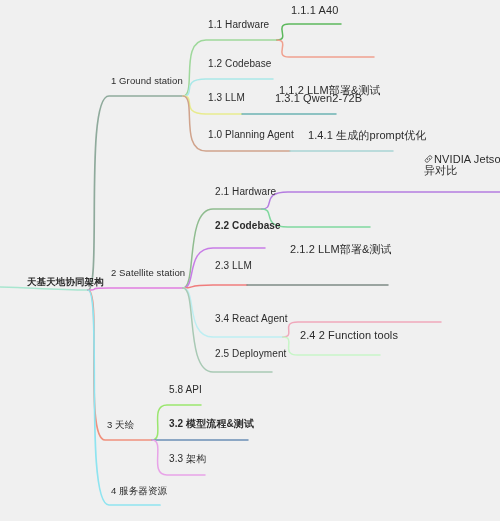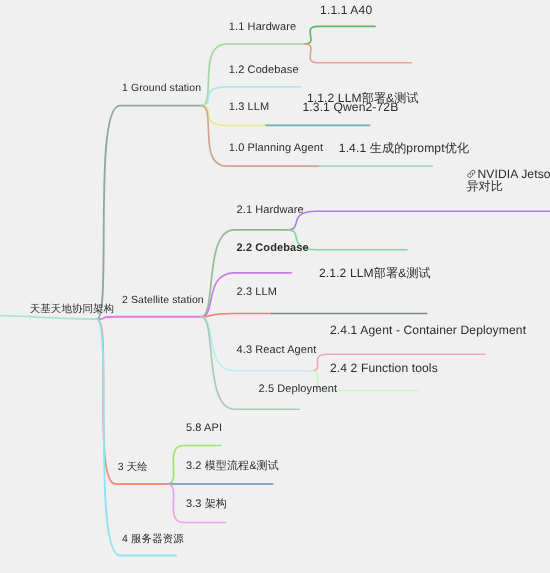--- a/index.html
+++ b/index.html
@@ -40,21 +40,21 @@
     white-space: nowrap;
     color: #2b2b2b;
     font-size: 9.5px;
     line-height: 12px;
     letter-spacing: 0.1px;
     transform: translateY(-100%);
   }
   .node.lvl1 { font-size: 9.5px; }
   .node.lvl2 { font-size: 10px; }
   .node.lvl3 { font-size: 11px; }
-  .node.root { font-size: 9.5px; }
+  .node.root { font-size: 9.5px; font-weight: bold; }
   .node .twoline {
     display: block;
     line-height: 11.5px;
   }
   .leaf-icon {
     display: inline-block;
     width: 9px;
     height: 9px;
     vertical-align: -1px;
     margin-right: 1px;
@@ -105,23 +105,22 @@
       <div class="node lvl3" style="left: 308px; top: 141px;">1.4.1 生成的prompt优化</div>
       <div class="node lvl1" style="left: 111px; top: 279px;">2 Satellite station</div>
       <div class="node lvl2" style="left: 215px; top: 198px;">2.1 Hardware</div>
       <div class="node lvl3" style="left: 424px; top: 176px;"><span class="leaf-icon"><svg viewBox="0 0 16 16" width="9" height="9">
             <path d="M6.5 9.5 A3 3 0 0 1 6.5 5.2 L8.6 3.1 A3 3 0 0 1 12.9 7.4 L11.6 8.7" fill="none" stroke="#555" stroke-width="1.6" stroke-linecap="round"></path>
             <path d="M9.5 6.5 A3 3 0 0 1 9.5 10.8 L7.4 12.9 A3 3 0 0 1 3.1 8.6 L4.4 7.3" fill="none" stroke="#555" stroke-width="1.6" stroke-linecap="round"></path>
           </svg></span><span>NVIDIA Jetson AG</span><span class="twoline">异对比</span></div>
       <div class="node lvl3" style="left: 290px; top: 215px; margin-top: 40px;">2.1.2 LLM部署&amp;测试</div>
       <div class="node lvl2" style="left: 215px; top: 232px; font-weight: bold;">2.2 Codebase</div>
       <div class="node lvl2" style="left: 215px; top: 272px; text-align: center;">2.3 LLM</div>
-      <div class="node lvl2" style="left: 215px; top: 325px;">4.3 React Agent</div>
-      <div class="node lvl3" style="left: 300px; top: 307px;">2.4.1 Agent - Container Deployment</div>
+      <div class="node lvl2" style="left: 215px; top: 325px;">3.4 React Agent</div>
       <div class="node lvl3" style="left: 300px; top: 341px;">2.4 2 Function tools</div>
-      <div class="node lvl2" style="left: 215px; top: 360px; margin-left: 20px;">2.5 Deployment</div>
+      <div class="node lvl2" style="left: 215px; top: 360px;">2.5 Deployment</div>
       <div class="node lvl1" style="left: 107px; top: 431px; text-align: center;">3 天绘</div>
       <div class="node lvl2" style="left: 169px; top: 396px;">5.8 API</div>
-      <div class="node lvl2" style="left: 169px; top: 430px;">3.2 模型流程&amp;测试</div>
+      <div class="node lvl2" style="left: 169px; top: 430px; font-weight: bold;">3.2 模型流程&amp;测试</div>
       <div class="node lvl2" style="left: 169px; top: 465px;">3.3 架构</div>
       <div class="node lvl1" style="left: 111px; top: 497px;">4 服务器资源</div>
     </div>
 </div>
 
 </body></html>

